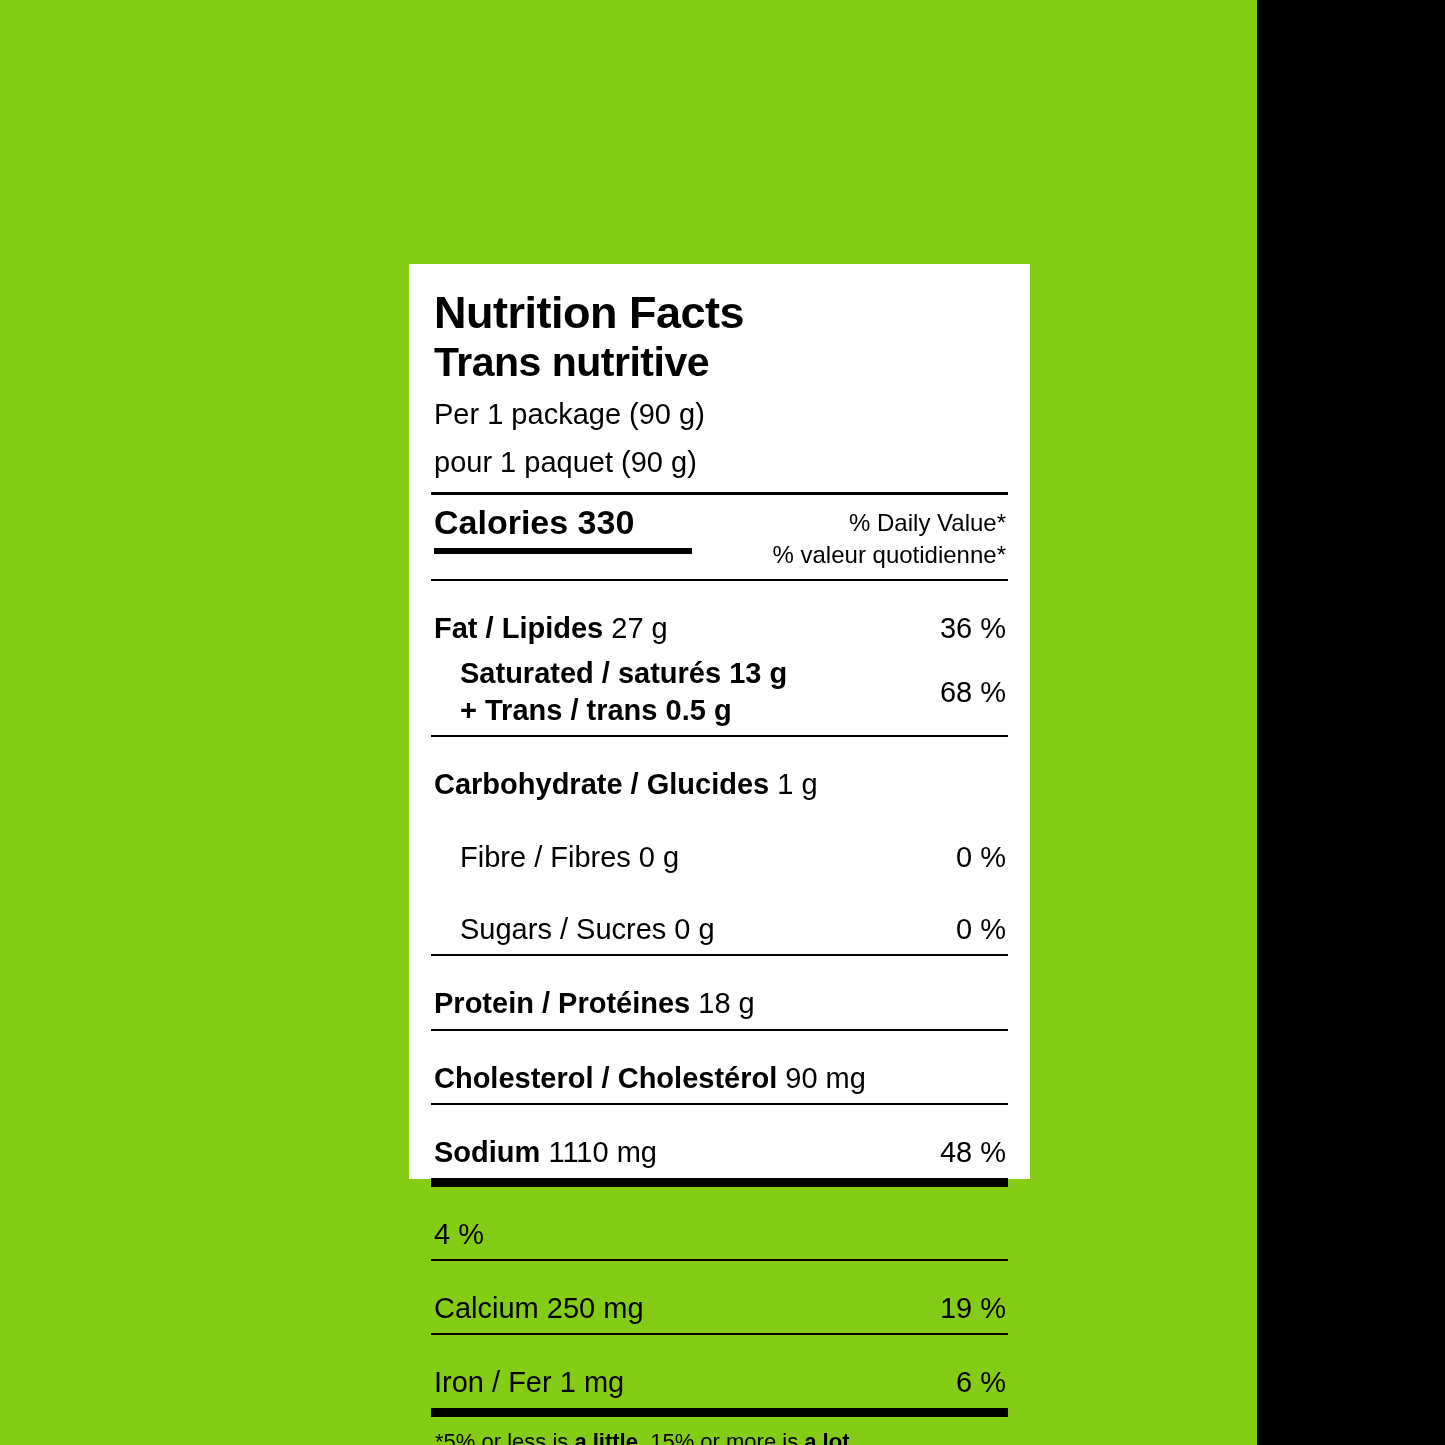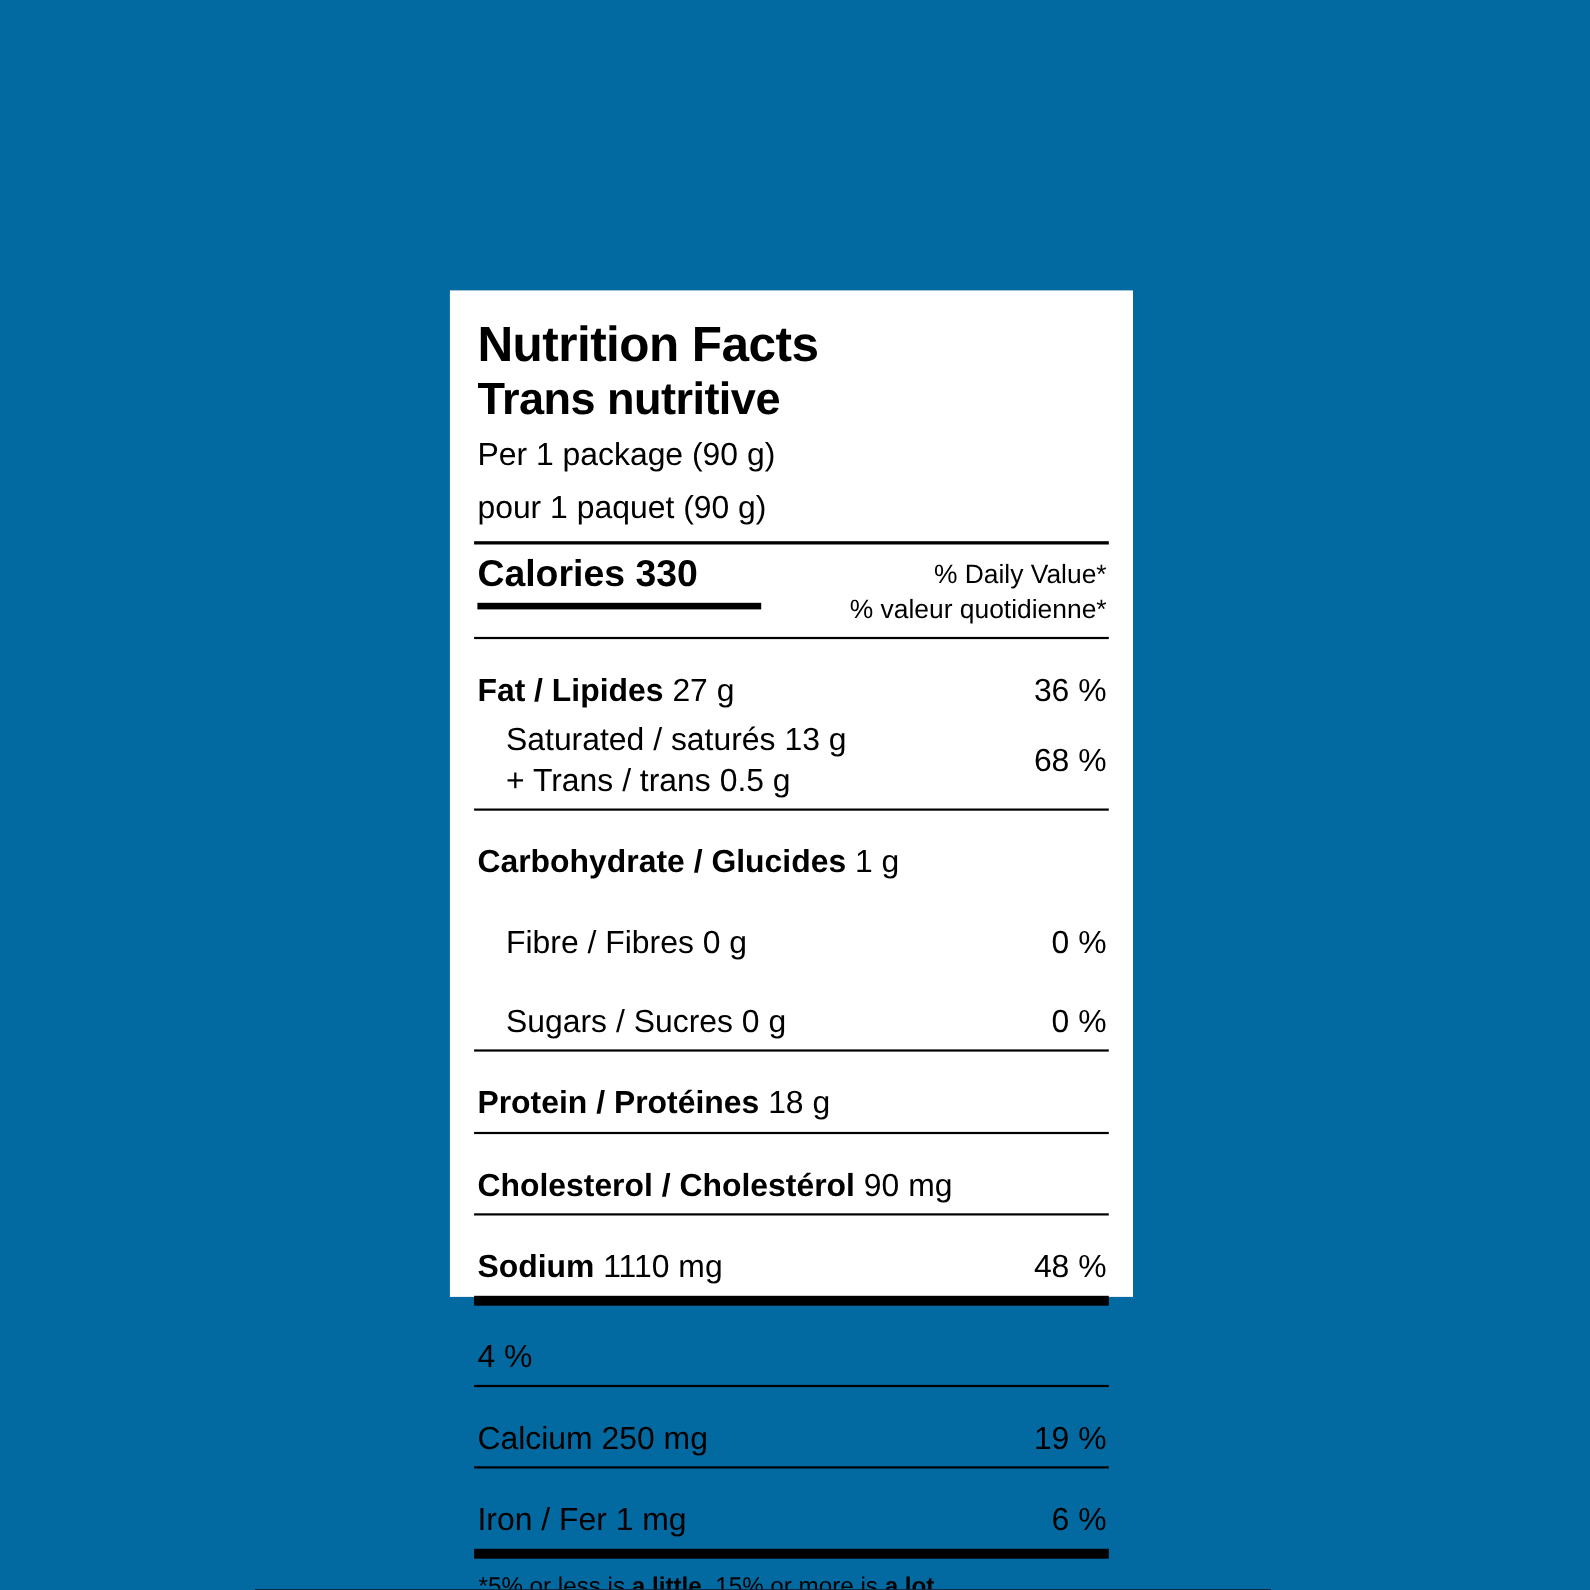--- a/index.html
+++ b/index.html
@@ -8,23 +8,23 @@
     background: #000000;
   }
   body {
     width: 1445px;
     height: 1445px;
     font-family: "Liberation Sans", sans-serif;
     -webkit-font-smoothing: antialiased;
   }
   .page {
     position: relative;
-    width: 1445px;
+    width: 1257px;
     height: 1445px;
-    background: #0369a1;
+    background: #84cc16;
     overflow: hidden;
   }
   .nf-panel {
     position: absolute;
     left: 409px;
     top: 264px;
     width: 621px;
     height: 915px;
     background: #ffffff;
     box-sizing: border-box;
@@ -111,21 +111,21 @@
 
   
   .fat-sub {
     display: flex;
     justify-content: space-between;
     align-items: center;
     padding: 2px 2px 6px 3px;
     font-size: 29px;
     color: #000;
   }
-  .fat-sub .subcol { line-height: 1.28; }
+  .fat-sub .subcol { line-height: 1.28; font-weight: bold; }
   .fat-sub .subline { padding-left: 26px; }
   .fat-sub .right { text-align: right; white-space: nowrap; }
 
   .footnote {
     font-size: 22px;
     line-height: 1.42;
     color: #000;
     padding: 9px 2px 0 4px;
   }
   .footnote .b { font-weight: bold; }

